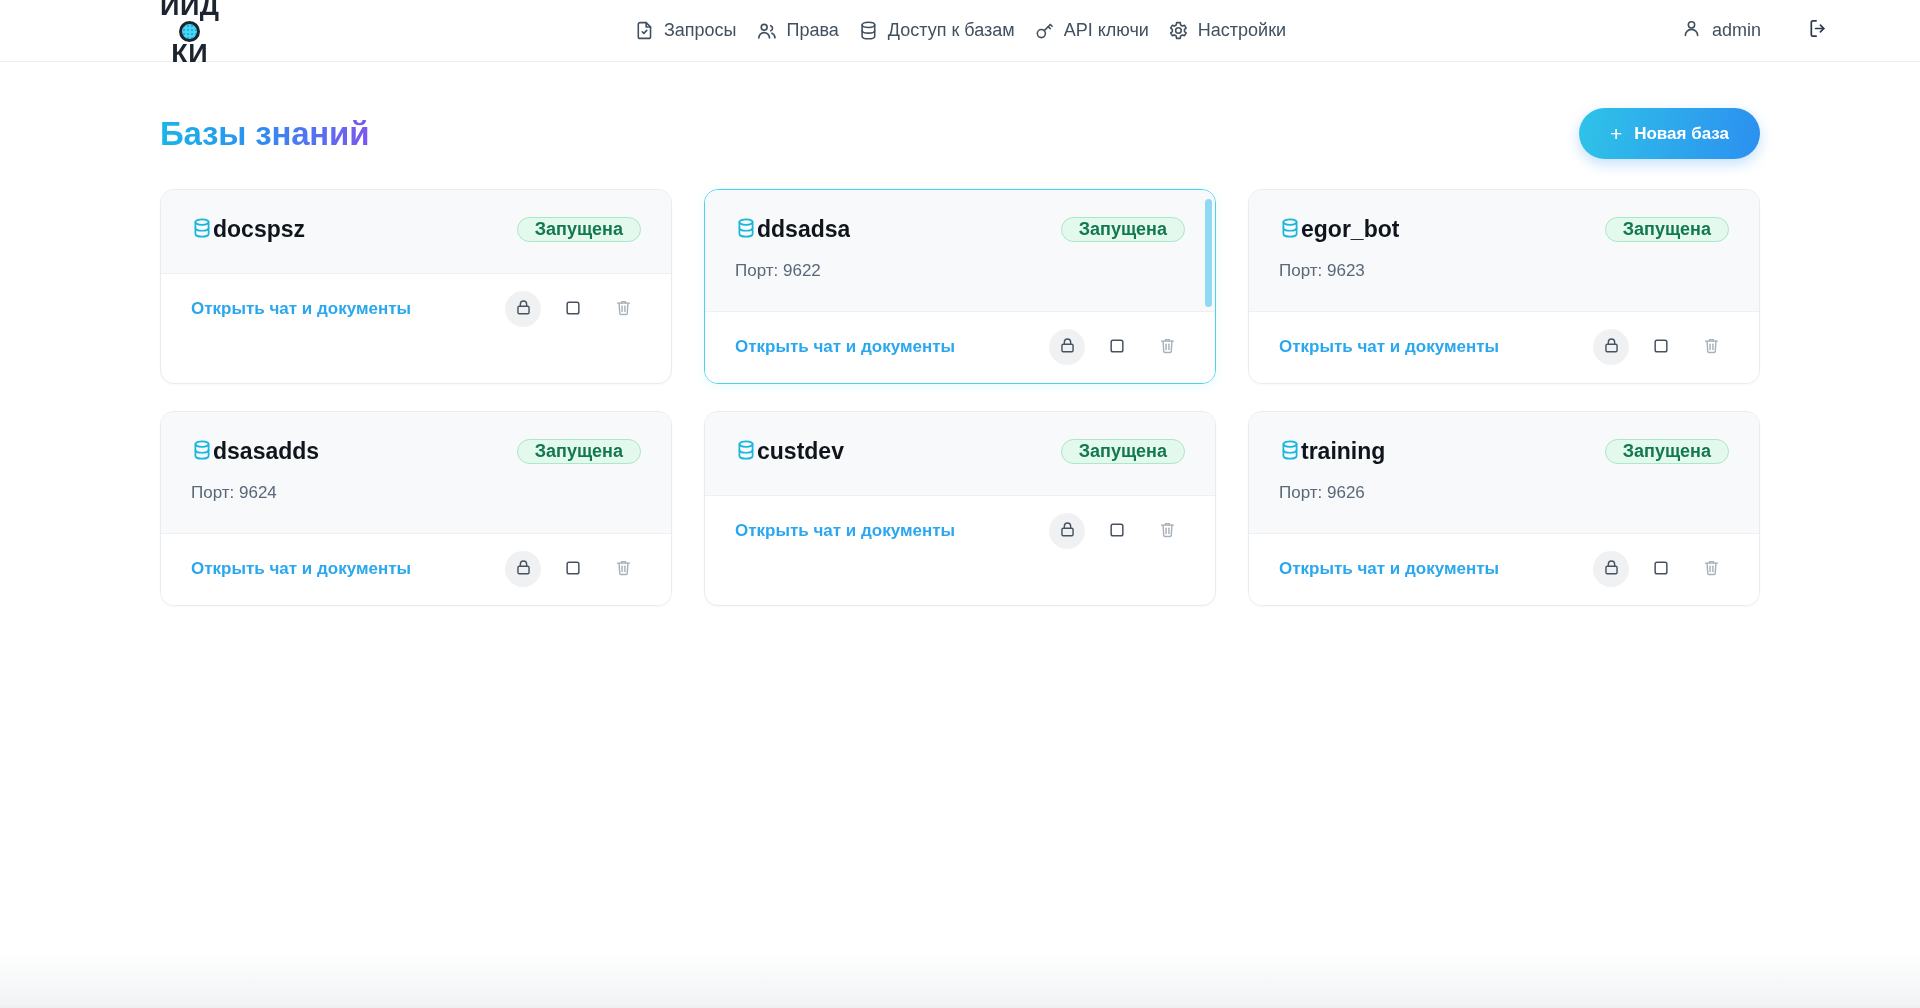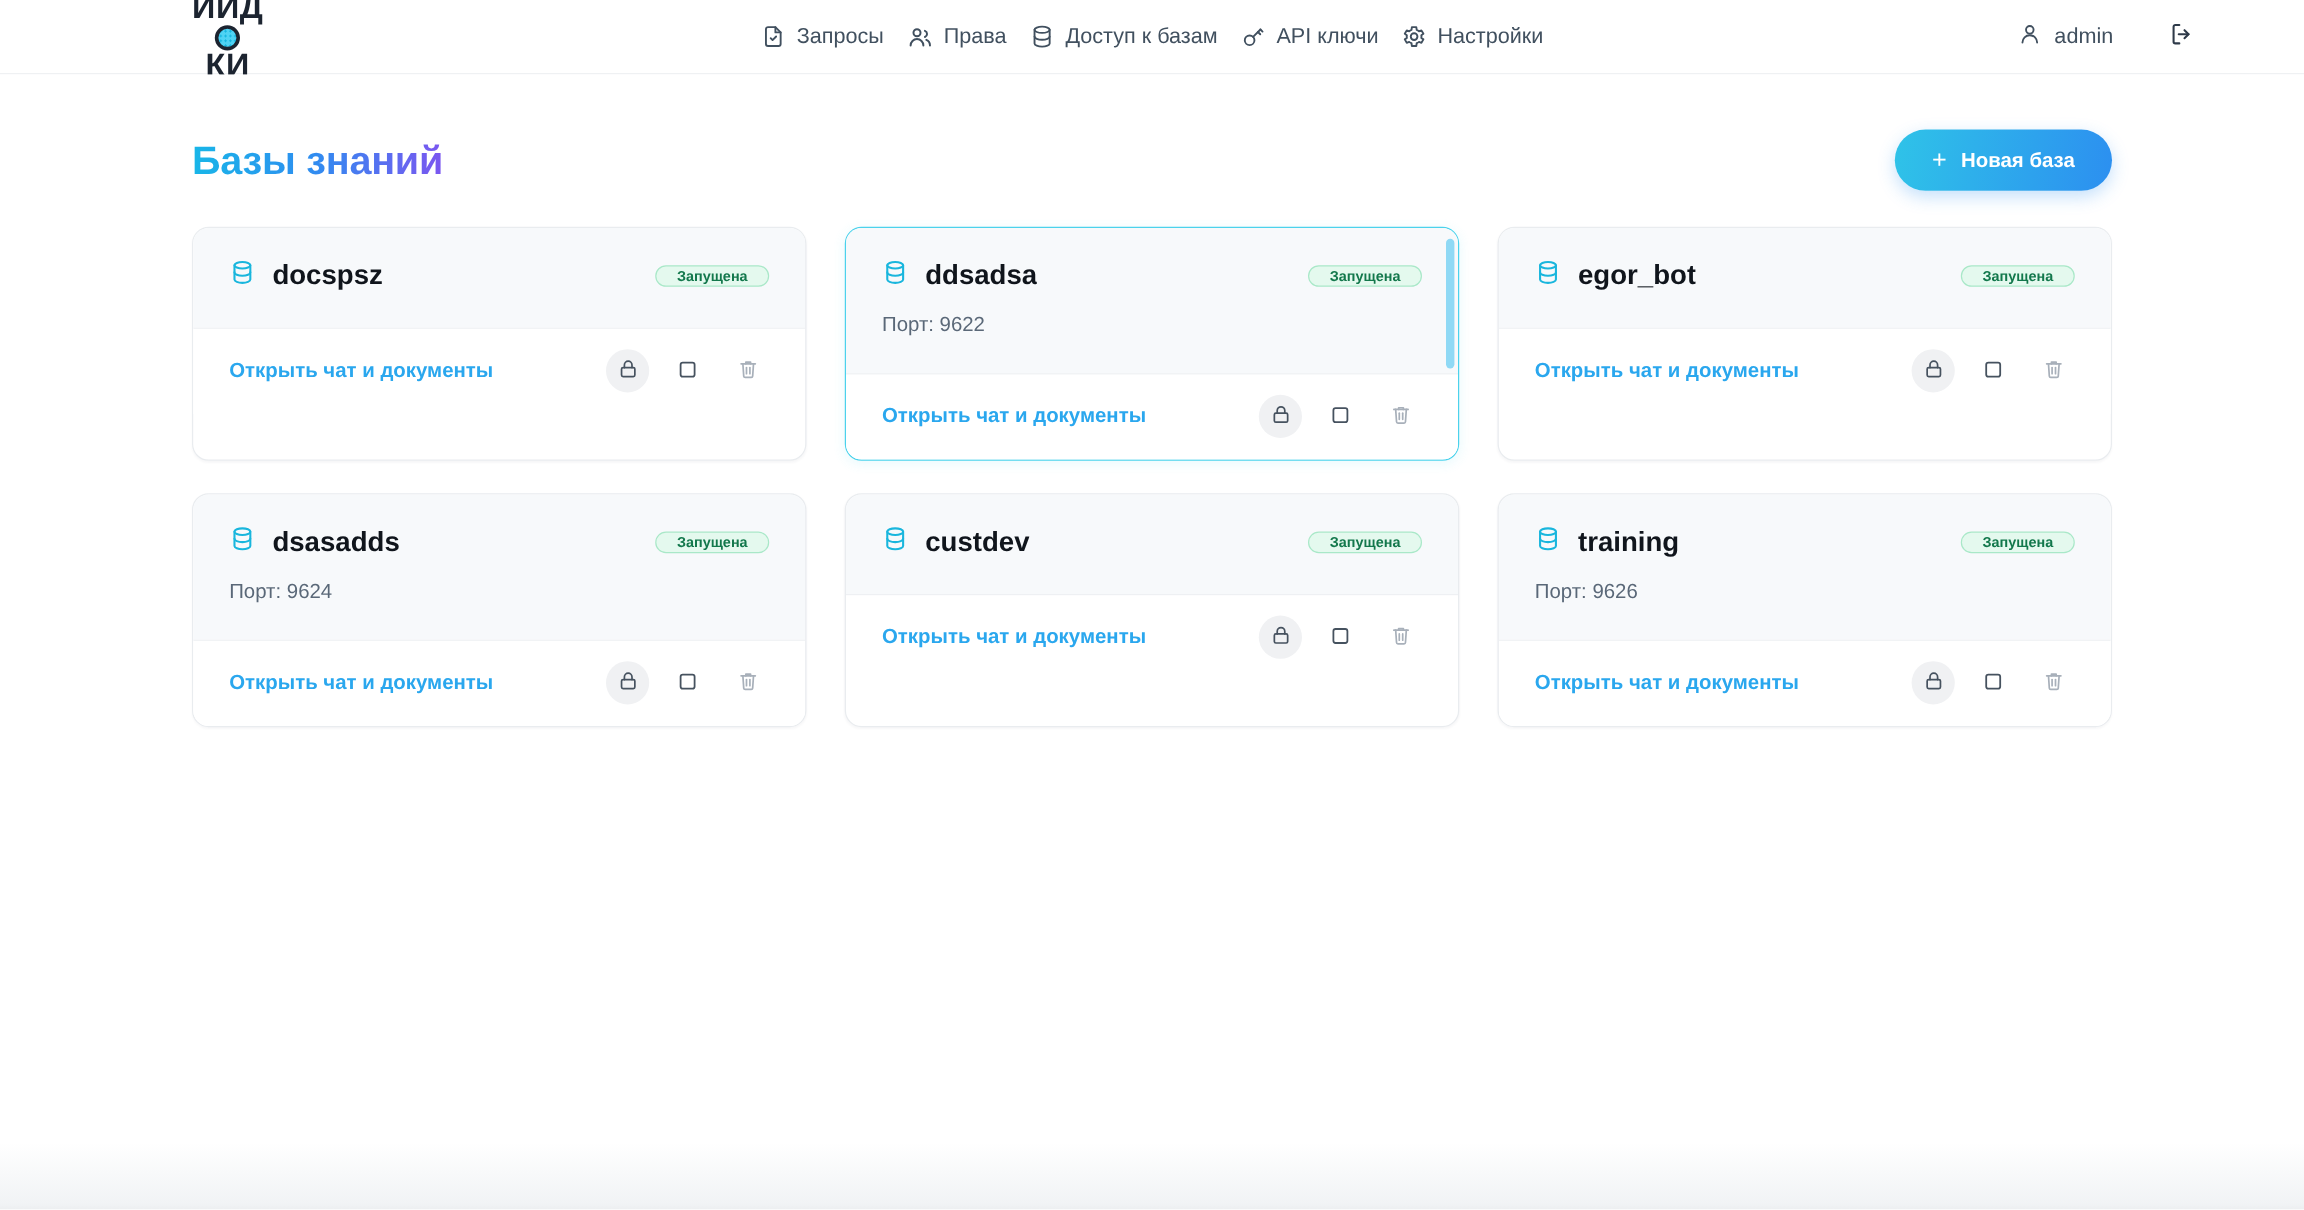--- a/index.html
+++ b/index.html
@@ -161,36 +161,35 @@
   }
   .card-top {
     display: flex;
     align-items: center;
     justify-content: space-between;
     gap: 12px;
   }
   .card-name-wrap {
     display: flex;
     align-items: center;
-    gap: 14px;
     min-width: 0;
   }
   .card-name {
     font-size: 23px;
     font-weight: bold;
     color: #10151c;
     white-space: nowrap;
     overflow: hidden;
     text-overflow: ellipsis;
   }
   .badge {
     background: #e4f9ee;
     border: 1px solid #a9e8c8;
     color: #13784c;
-    font-size: 12px;
+    font-size: 18px;
     font-weight: bold;
     border-radius: 20px;
     padding: 1px 17px;
     white-space: nowrap;
   }
   .card-port {
     margin-top: 18px;
     font-size: 17px;
     color: #5a6878;
   }
@@ -466,20 +465,21 @@
             <svg width="22" height="22" viewBox="0 0 24 24" fill="none" stroke="#19b6dd" stroke-width="1.9" stroke-linecap="round" stroke-linejoin="round">
               <ellipse cx="12" cy="5.5" rx="7.2" ry="3"></ellipse>
               <path d="M4.8 5.5v13c0 1.66 3.22 3 7.2 3s7.2-1.34 7.2-3v-13"></path>
               <path d="M4.8 12c0 1.66 3.22 3 7.2 3s7.2-1.34 7.2-3"></path>
             </svg>
           </span>
           <span class="card-name">egor_bot</span>
         </div>
         <span class="badge">Запущена</span>
       </div>
+      <div class="card-port">Порт: 9623</div>
     </div>
 
     <div class="card-footer">
       <span class="open-link">Открыть чат и документы</span>
 
       <button class="icon-btn lock">
         <span>
           <svg width="19" height="19" viewBox="0 0 24 24" fill="none" stroke="currentColor" stroke-width="1.8" stroke-linecap="round" stroke-linejoin="round">
             <rect x="5" y="10.5" width="14" height="9.5" rx="1.6"></rect>
             <path d="M8 10.5V7.8a4 4 0 0 1 8 0v2.7"></path>

